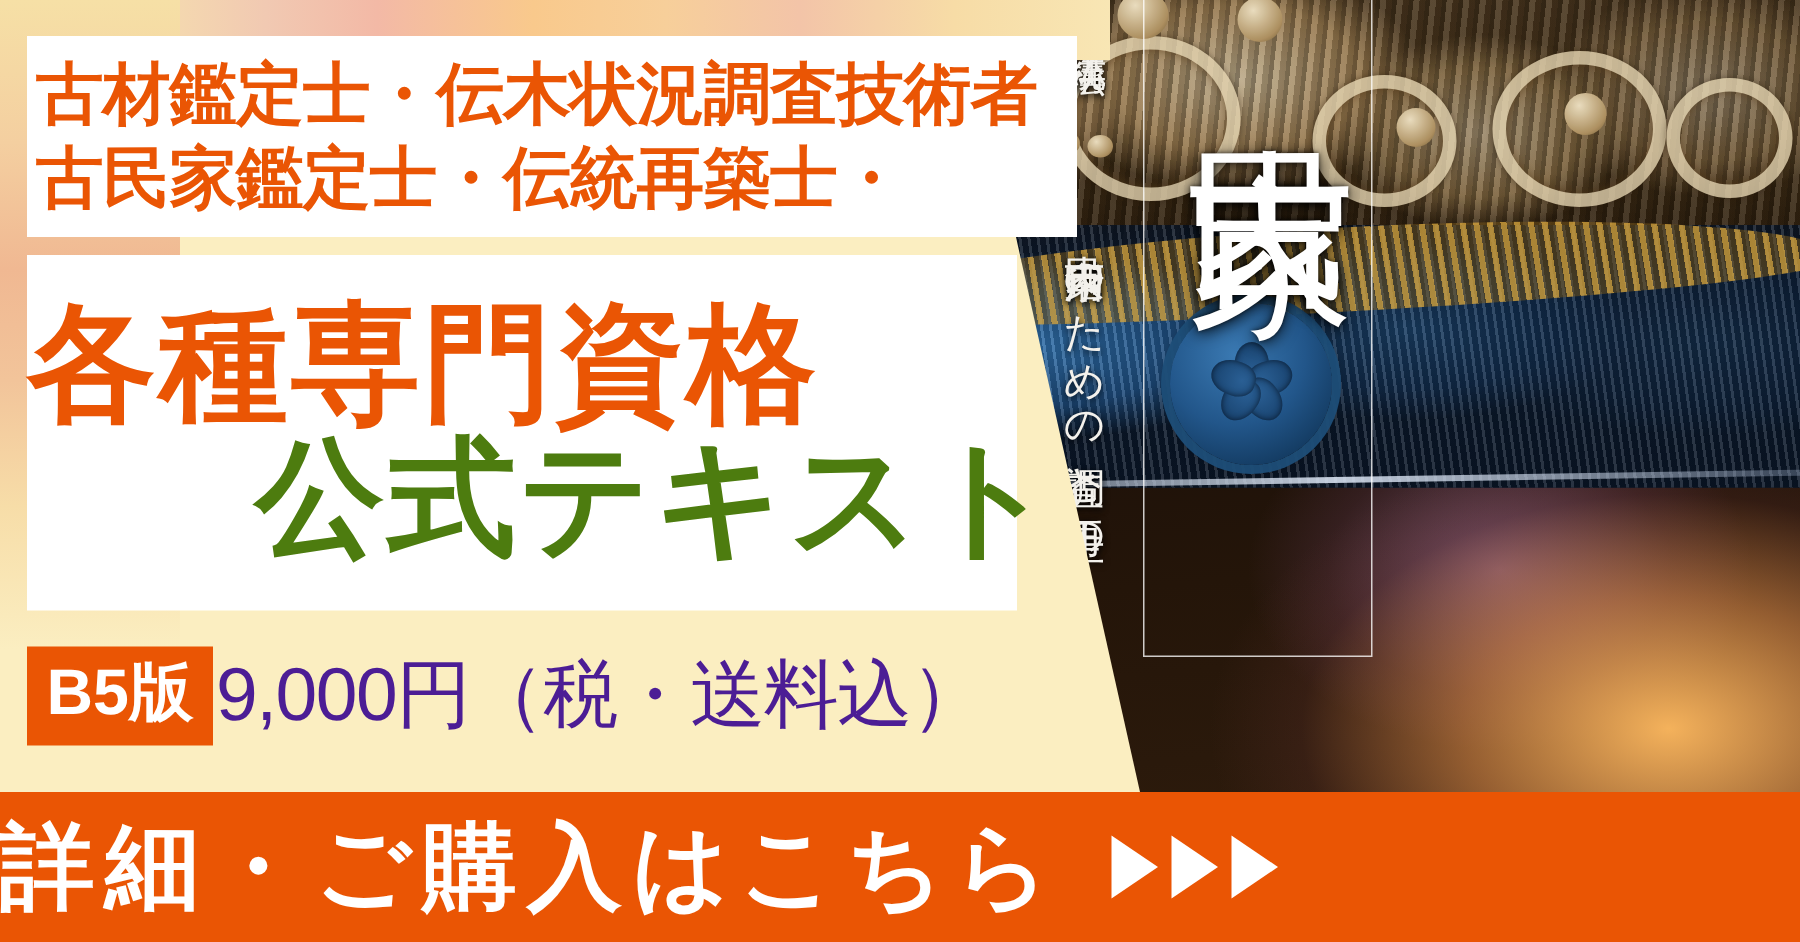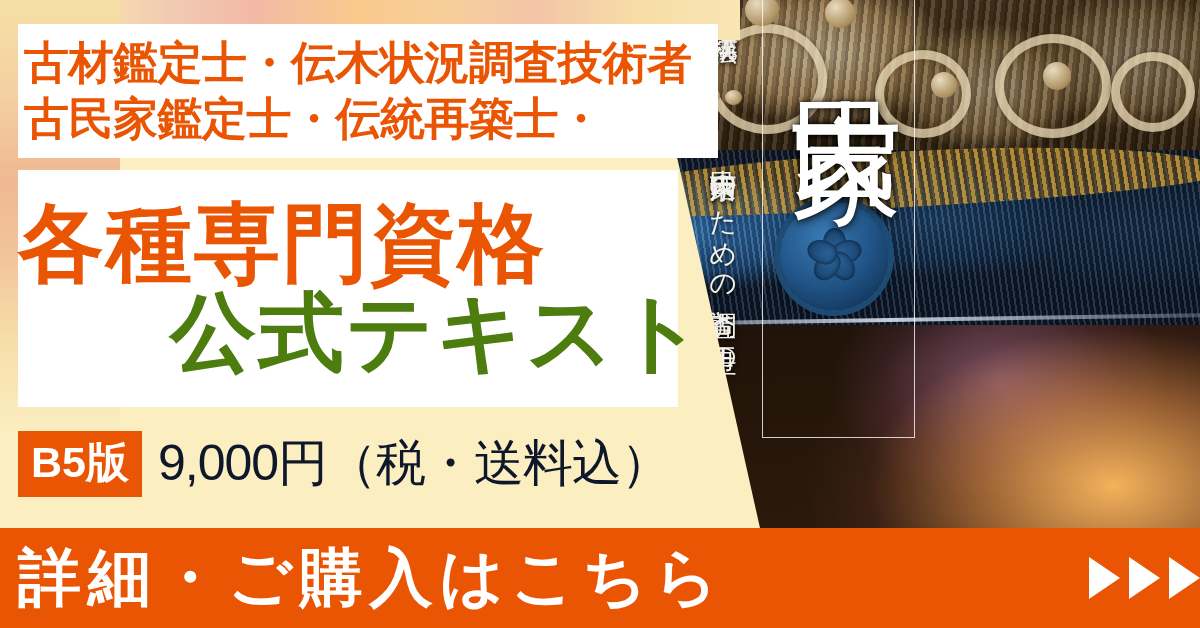--- a/index.html
+++ b/index.html
@@ -162,38 +162,38 @@
     letter-spacing:2px; padding-left:0; white-space:nowrap;
   }
   .hl2{
     color:#4d7c0f; font-weight:700; font-size:86px; line-height:1.04;
     letter-spacing:2px; padding-left:152px; white-space:nowrap;
   }
 
   
   .pricerow{
     position:absolute; left:18px; top:430px;
-    display:flex; align-items:center; gap:16px;
+    display:flex; align-items:center; gap:2px;
   }
   .badge{
     background:#ea5504; color:#ffffff;
     font-size:43px; font-weight:700; line-height:1;
     padding:10px 13px 13px 13px;
     letter-spacing:0px; white-space:nowrap;
   }
   .price{
-    color:#0f172a; font-size:50px; font-weight:400;
+    color:#4c1d95; font-size:50px; font-weight:400;
     letter-spacing:-1px; white-space:nowrap;
   }
 
   
   .cta{
     position:absolute; left:0; top:528px; width:1200px; height:100px;
     background:#ea5504;
-    display:flex; align-items:center; justify-content:space-between; gap:34px;padding-left:18px;
+    display:flex; align-items:center; justify-content:flex-start; gap:34px;
   }
   .cta-text{
     color:#ffffff; font-size:63px; font-weight:700;
     letter-spacing:7px; white-space:nowrap;
   }
   .arrows{ display:flex; align-items:center; gap:9px; }
   .arrow{
     width:0; height:0;
     border-left:31px solid #ffffff;
     border-top:21px solid transparent;

